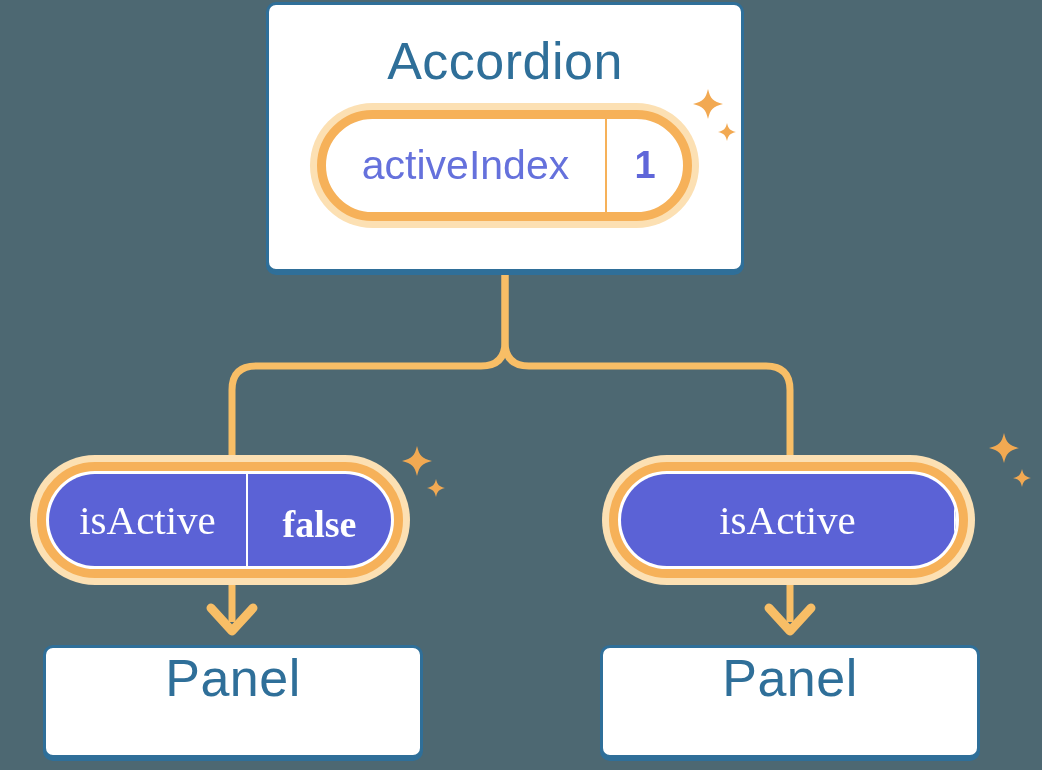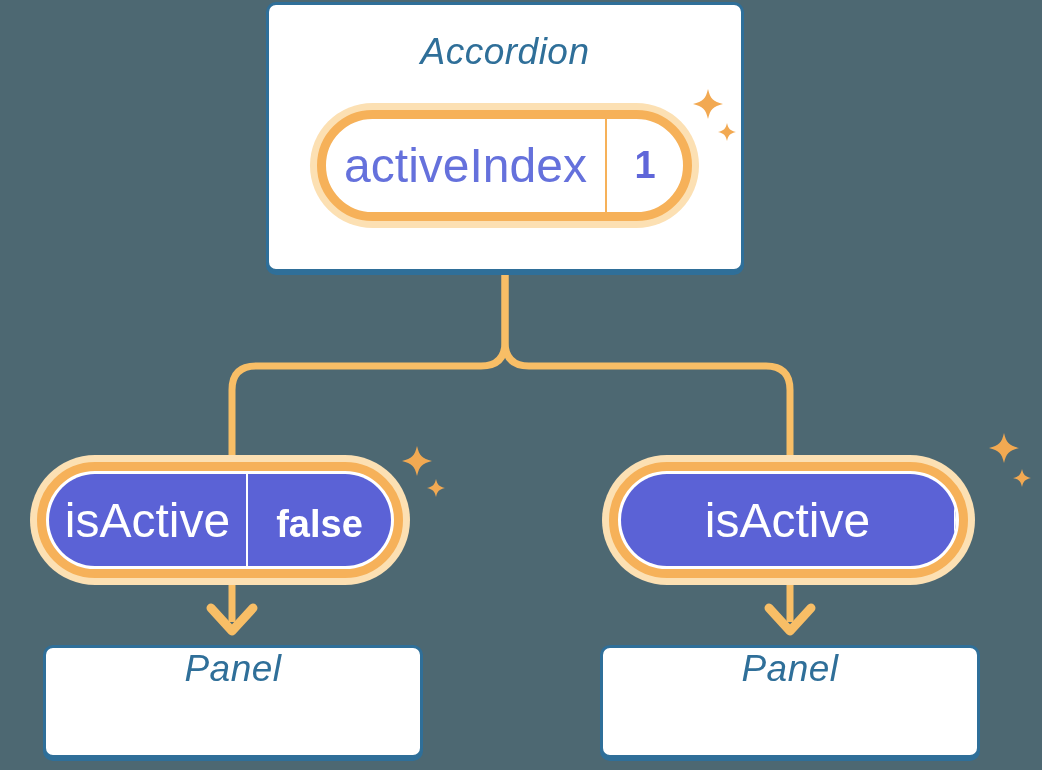--- a/index.html
+++ b/index.html
@@ -11,40 +11,40 @@
   body{background:var(--bg);font-family:"Liberation Sans",sans-serif;}
   .canvas{position:relative;width:1042px;height:770px;background:var(--bg);overflow:hidden;}
 
   .connector-svg{position:absolute;left:0;top:0;width:1042px;height:770px;z-index:0;}
   .line{stroke:var(--orange-line);stroke-width:7;fill:none;}
   .arrowhead{stroke:var(--orange-line);stroke-width:9;fill:none;stroke-linecap:round;stroke-linejoin:round;}
 
   .card{position:absolute;background:var(--white);border:3px solid var(--blue);
         border-radius:10px;box-shadow:0 3px 0 var(--blue);box-sizing:border-box;z-index:1;
         display:flex;flex-direction:column;align-items:center;}
-  .card-title{color:var(--blue);font-size:37px;font-weight:500;letter-spacing:.5px;font-style:italic;}
+  .card-title{color:var(--blue);font-size:52px;font-weight:500;letter-spacing:.5px;}
   .accordion-card{left:266px;top:2px;width:478px;height:270px;}
   .accordion-card .card-title{margin-top:26px;}
   .panel-card{justify-content:flex-start;}
   .panel-left{left:43px;top:645px;width:380px;height:113px;}
   .panel-right{left:600px;top:645px;width:380px;height:113px;}
 
   .pill-glow{position:absolute;z-index:2;background:var(--glow);border-radius:999px;
              padding:7px;display:flex;box-sizing:border-box;}
   .pill-ring{flex:1;display:flex;background:var(--white);border:9px solid var(--orange-ring);
              border-radius:999px;overflow:hidden;}
   .pill-state{left:310px;top:103px;width:389px;height:125px;}
   .pill-label{flex:1;display:flex;align-items:center;justify-content:center;
-              color:var(--purple-text);font-size:48px;}
+              color:var(--purple-text);font-size:41px;}
   .pill-sep{width:2px;background:var(--orange-ring);}
   .pill-value{display:flex;align-items:center;justify-content:center;
               color:var(--value-purple);font-size:38px;font-weight:700;}
   .pill-state .pill-value{width:76px;}
 
-  .pill-prop .pill-ring{padding:3px;}
+  .pill-prop .pill-ring{padding:3px;font-family:Liberation Serif, serif;}
   .pill-body{flex:1;display:flex;background:var(--purple);border-radius:999px;overflow:hidden;}
   .pill-body .pill-label{color:var(--white);}
   .pill-body .pill-sep{background:var(--white);}
   .pill-body .pill-value{color:var(--white);margin-top:8px;}
   .pill-left{left:30px;top:455px;width:380px;height:130px;}
   .pill-left .pill-value{width:143px;}
   .pill-right{left:602px;top:455px;width:373px;height:130px;}
   .pill-right .pill-value{width:126px;}
 
   .sparkle{position:absolute;z-index:3;}

